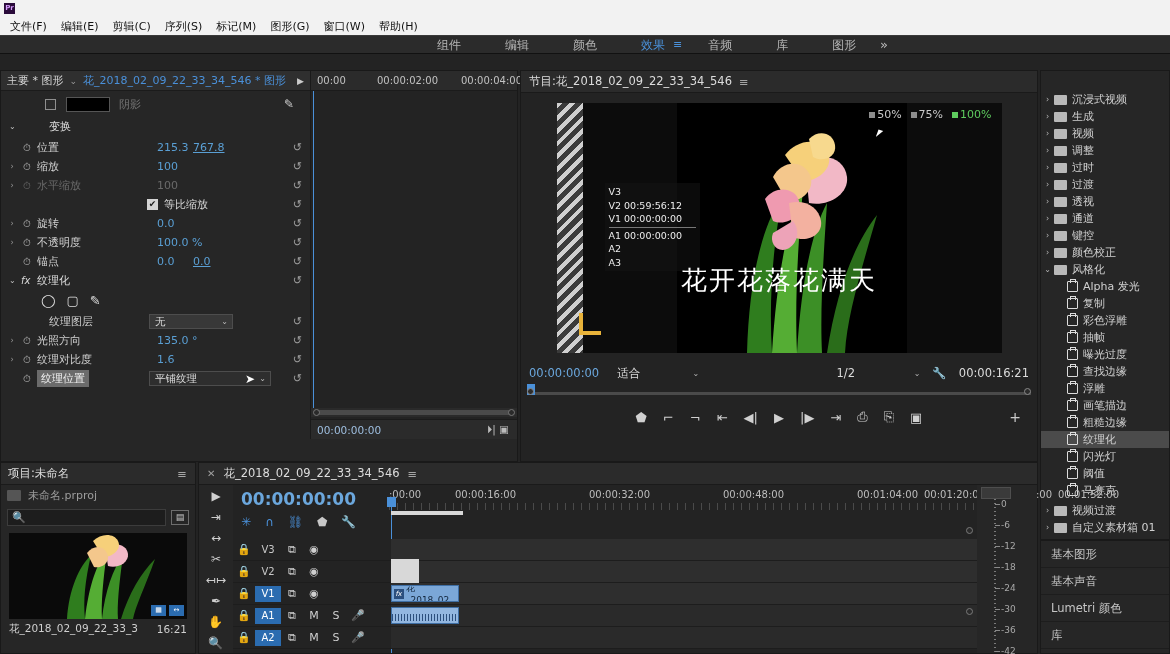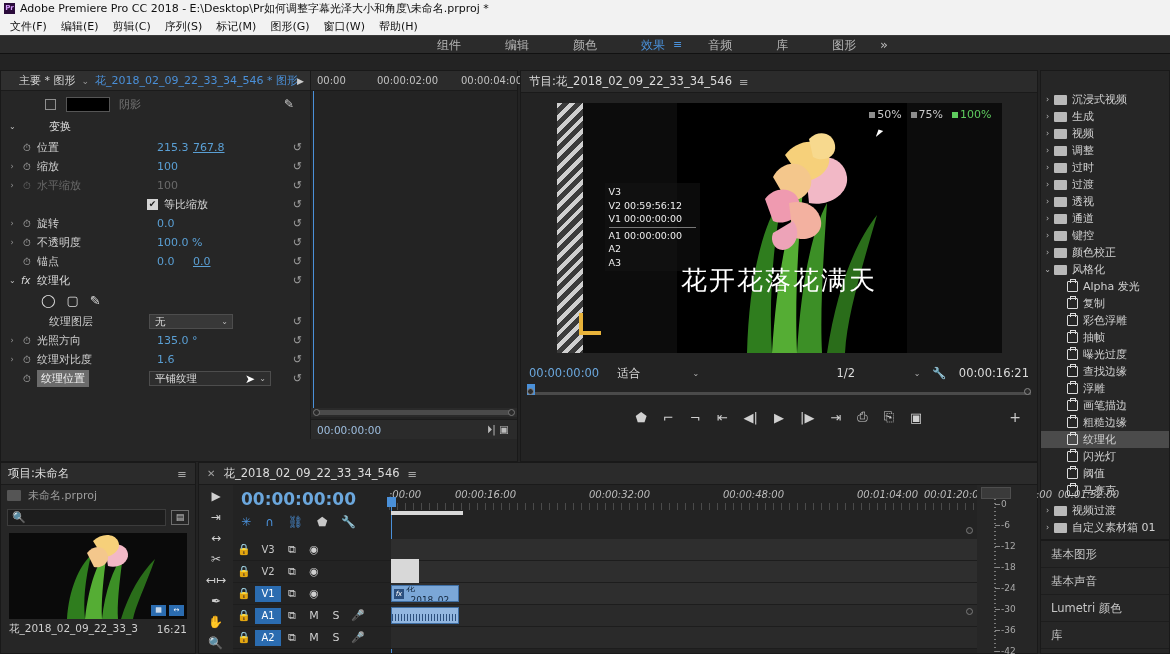--- a/index.html
+++ b/index.html
@@ -52,21 +52,21 @@
   .ec-tabbar { height: 24px; background: #2b2b2b; display: flex; align-items: center; border-bottom:1px solid #1a1a1a;}
   .ec-tab { font-size: 11.5px; padding: 0 7px; line-height: 23px; color: #8c8c8c; white-space: nowrap;}
   .ec-tab.active { color: #e8e8e8; border-bottom: 2px solid #8a8a8a; }
   .ec-tab.blurred { color: #4a4a4a; letter-spacing: .5px; }
   .ec-right { margin-left: auto; display: flex; align-items: center; }
   .ec-body { display: flex; height: 368px; }
   .ec-left { width: 310px; border-right: 1px solid #1a1a1a; position: relative; background: #262626;}
   .ec-right-tl { flex: 1; background: #232323; position: relative; }
   .ec-clipbar {
     height: 20px; background: #2f2f2f; display: flex; align-items: center;
-    font-size: 11px; padding-left: 18px; border-bottom: 1px solid #1b1b1b;
+    font-size: 11px; padding-left: 6px; border-bottom: 1px solid #1b1b1b;
     position: relative;
   }
   .ec-clipbar .lbl { color: #d6d6d6; }
   .ec-clipbar .chev { margin: 0 6px; color: #9a9a9a; font-size: 9px; }
   .ec-clipbar .clip { color: #4a90d9; }
   .ec-clipbar .arrow { position: absolute; right: 6px; color: #ccc; font-size: 9px; }
   .param-list { padding-top: 2px; }
   .prow {
     height: 19px; display: flex; align-items: center; position: relative;
     font-size: 11px; color: #cfcfcf;
@@ -217,21 +217,21 @@
              background: #2b2b2b; border-bottom: 1px solid #1a1a1a; font-size: 11.5px; color: #ddd;}
   .tl-head .x { margin-right: 8px; color: #a0a0a0; font-size: 10px; }
   .tl-head .burger { margin-left: 8px; color: #a5a5a5; }
   .tl-toolcol { position: absolute; left: 0; top: 22px; width: 34px; bottom: 0; background: #262626;
                 display: flex; flex-direction: column; align-items: center; padding-top: 4px; gap: 7px;
                 color: #cfcfcf; font-size: 12px;}
   .tl-tc { position: absolute; left: 42px; top: 26px; color: #6ba7dd; font-size: 17px; font-weight: bold;}
   .tl-icons { position: absolute; left: 42px; top: 52px; display: flex; gap: 14px; align-items: center;
               color: #4a90d9; font-size: 12px;}
   .tl-icons .g { color: #c7c7c7; }
-  .tl-ruler { position: absolute; left: 190px; right: 60px; top: 26px; height: 22px; font-style: italic; }
+  .tl-ruler { position: absolute; left: 190px; right: 60px; top: 26px; height: 22px; }
   .tl-ruler .tick { position: absolute; top: 0; font-size: 10px; color: #bdbdbd; white-space: nowrap;}
   .tl-ruler .hatch { position: absolute; left: 0; right: 0; top: 14px; height: 7px;
     background: repeating-linear-gradient(90deg, #4a4a4a 0 1px, transparent 1px 8px); }
   .tl-ph { position: absolute; left: 192px; top: 40px; bottom: 0; width: 1px; background: #4a90d9;}
   .tl-ph .hd { position: absolute; top: -6px; left: -4px; width: 9px; height: 10px; background: #4a90d9;}
   .tl-workarea { position: absolute; left: 192px; top: 48px; width: 72px; height: 4px; background: #d8d8d8;}
   .tl-tracks { position: absolute; left: 34px; top: 76px; right: 60px; bottom: 0; }
   .trk { height: 22px; display: flex; align-items: center; position: relative; border-bottom: 1px solid #1d1d1d;}
   .trk .lock { width: 22px; text-align: center; color: #cfcfcf; font-size: 11px; }
   .trk .name { width: 26px; height: 16px; font-size: 10px; color: #c8c8c8;
@@ -266,21 +266,20 @@
   .tl-scroll-dot { position: absolute; right: 64px; width: 7px; height: 7px; border: 1px solid #7a7a7a;
     border-radius: 50%; background: #2b2b2b;}
 </style>
 </head>
 <body>
 
 <div class="app">
 
   <div class="titlebar">
     <div class="pr-logo">Pr</div>
-    <span>Adobe Premiere Pro CC 2018 - E:\Desktop\Pr如何调整字幕光泽大小和角度\未命名.prproj *</span>
   </div>
 
   <div class="menubar">
     <span>文件(F)</span>
     <span>编辑(E)</span>
     <span>剪辑(C)</span>
     <span>序列(S)</span>
     <span>标记(M)</span>
     <span>图形(G)</span>
     <span>窗口(W)</span>

